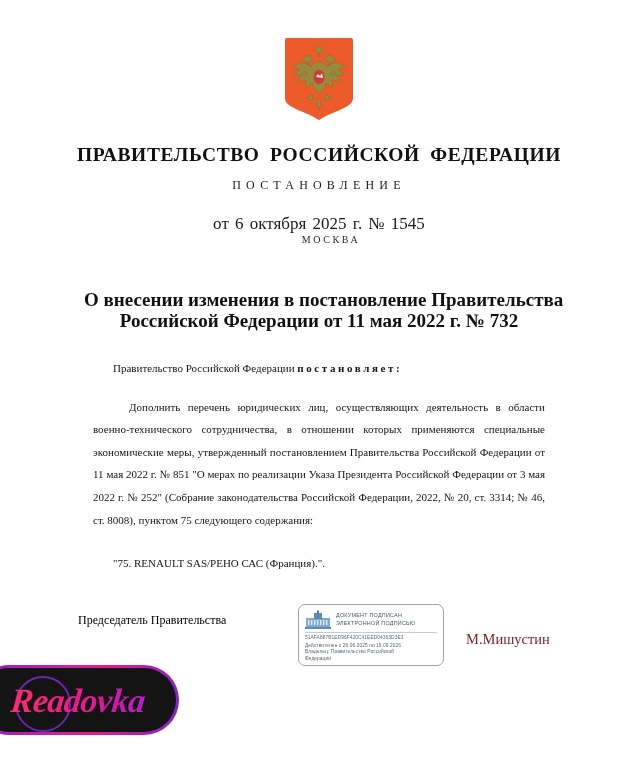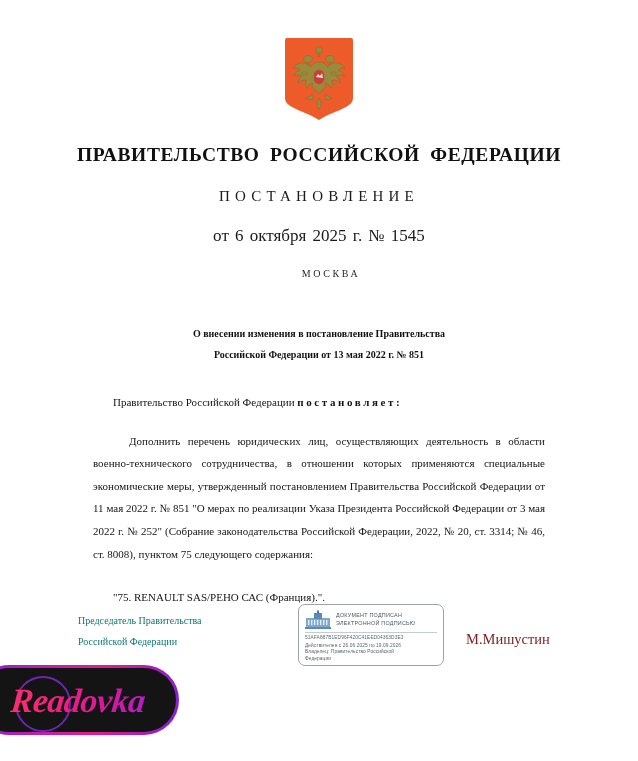--- a/index.html
+++ b/index.html
@@ -38,46 +38,45 @@
     margin-top: 24px;
   }
   .gov-title {
     font-size: 19.5px;
     font-weight: bold;
     letter-spacing: 0.6px;
     word-spacing: 5px;
     color: #111;
   }
   .decree-word {
-    font-size: 15px;
+    font-size: 12px;
     letter-spacing: 5.2px;
-    margin-top: 22px;
+    margin-top: 12px;
     color: #1a1a1a;
   }
   .decree-date {
     font-size: 17px;
     margin-top: 21px;
     word-spacing: 2px;
     color: #1a1a1a;
   }
   .decree-city {
     font-size: 10px;
     letter-spacing: 2.6px;
-    margin-top: 22px;
     color: #2a2a2a;
     padding-left: 24px;
   }
 
   
   .subject {
     margin: 44px auto 0 auto;
     width: 470px;
     text-align: center;
     font-weight: bold;
-    font-size: 10px;
+    font-size: 19px;
     line-height: 21px;
     color: #111;
   }
   .subject div { white-space: nowrap; }
 
   
   .body-block {
     margin: 26px auto 0 auto;
     width: 484px;
     font-size: 11px;
@@ -108,23 +107,23 @@
     position: absolute;
     left: 0;
     top: 604px;
     width: 638px;
     height: 70px;
   }
   .sign-title {
     position: absolute;
     left: 78px;
     top: 6px;
-    font-size: 10px;
+    font-size: 12px;
     line-height: 21px;
-    color: #0f766e;
+    color: #000000;
   }
   .sign-name {
     position: absolute;
     left: 466px;
     top: 27px;
     font-size: 14.5px;
     color: #7f1d1d;
   }
 
   
@@ -255,33 +254,32 @@
 
 <div class="doc-header">
   <div class="gov-title">ПРАВИТЕЛЬСТВО РОССИЙСКОЙ ФЕДЕРАЦИИ</div>
   <div class="decree-word">ПОСТАНОВЛЕНИЕ</div>
   <div class="decree-date">от 6 октября 2025 г. № 1545</div>
   <div class="decree-city">МОСКВА</div>
 </div>
 
 <div class="subject">
   <div>О внесении изменения в постановление Правительства</div>
-  <div>Российской Федерации от 13 мая 2022 г. № 851</div>
+  <div>Российской Федерации от 11 мая 2022 г. № 732</div>
 </div>
 
 <div class="body-block">
   <p class="lead-line"><span>Правительство Российской Федерации </span><span class="enacts">постановляет:</span></p>
   <p class="body-para">Дополнить перечень юридических лиц, осуществляющих деятельность в области военно-технического сотрудничества, в отношении которых применяются специальные экономические меры, утвержденный постановлением Правительства Российской Федерации от 11 мая 2022 г. № 851 "О мерах по реализации Указа Президента Российской Федерации от 3 мая 2022 г. № 252" (Собрание законодательства Российской Федерации, 2022, № 20, ст. 3314; № 46, ст. 8008), пунктом 75 следующего содержания:</p>
   <p class="quoted-clause">"75. RENAULT SAS/РЕНО САС (Франция).".</p>
 </div>
 
 <div class="sign-row">
   <div class="sign-title">
     <div>Председатель Правительства</div>
-    <div>Российской Федерации</div>
   </div>
 
   <div class="estamp">
     <div class="estamp-top">
       <div class="estamp-icon">
         <svg viewBox="0 0 26 19" xmlns="http://www.w3.org/2000/svg">
           <rect x="1" y="8" width="24" height="9" fill="#7fa8cc"></rect>
           <rect x="9" y="3" width="8" height="6" fill="#5b8ab5"></rect>
           <rect x="12" y="0.5" width="2" height="3" fill="#4d7aa3"></rect>
           <g fill="#ffffff" opacity="0.8">

